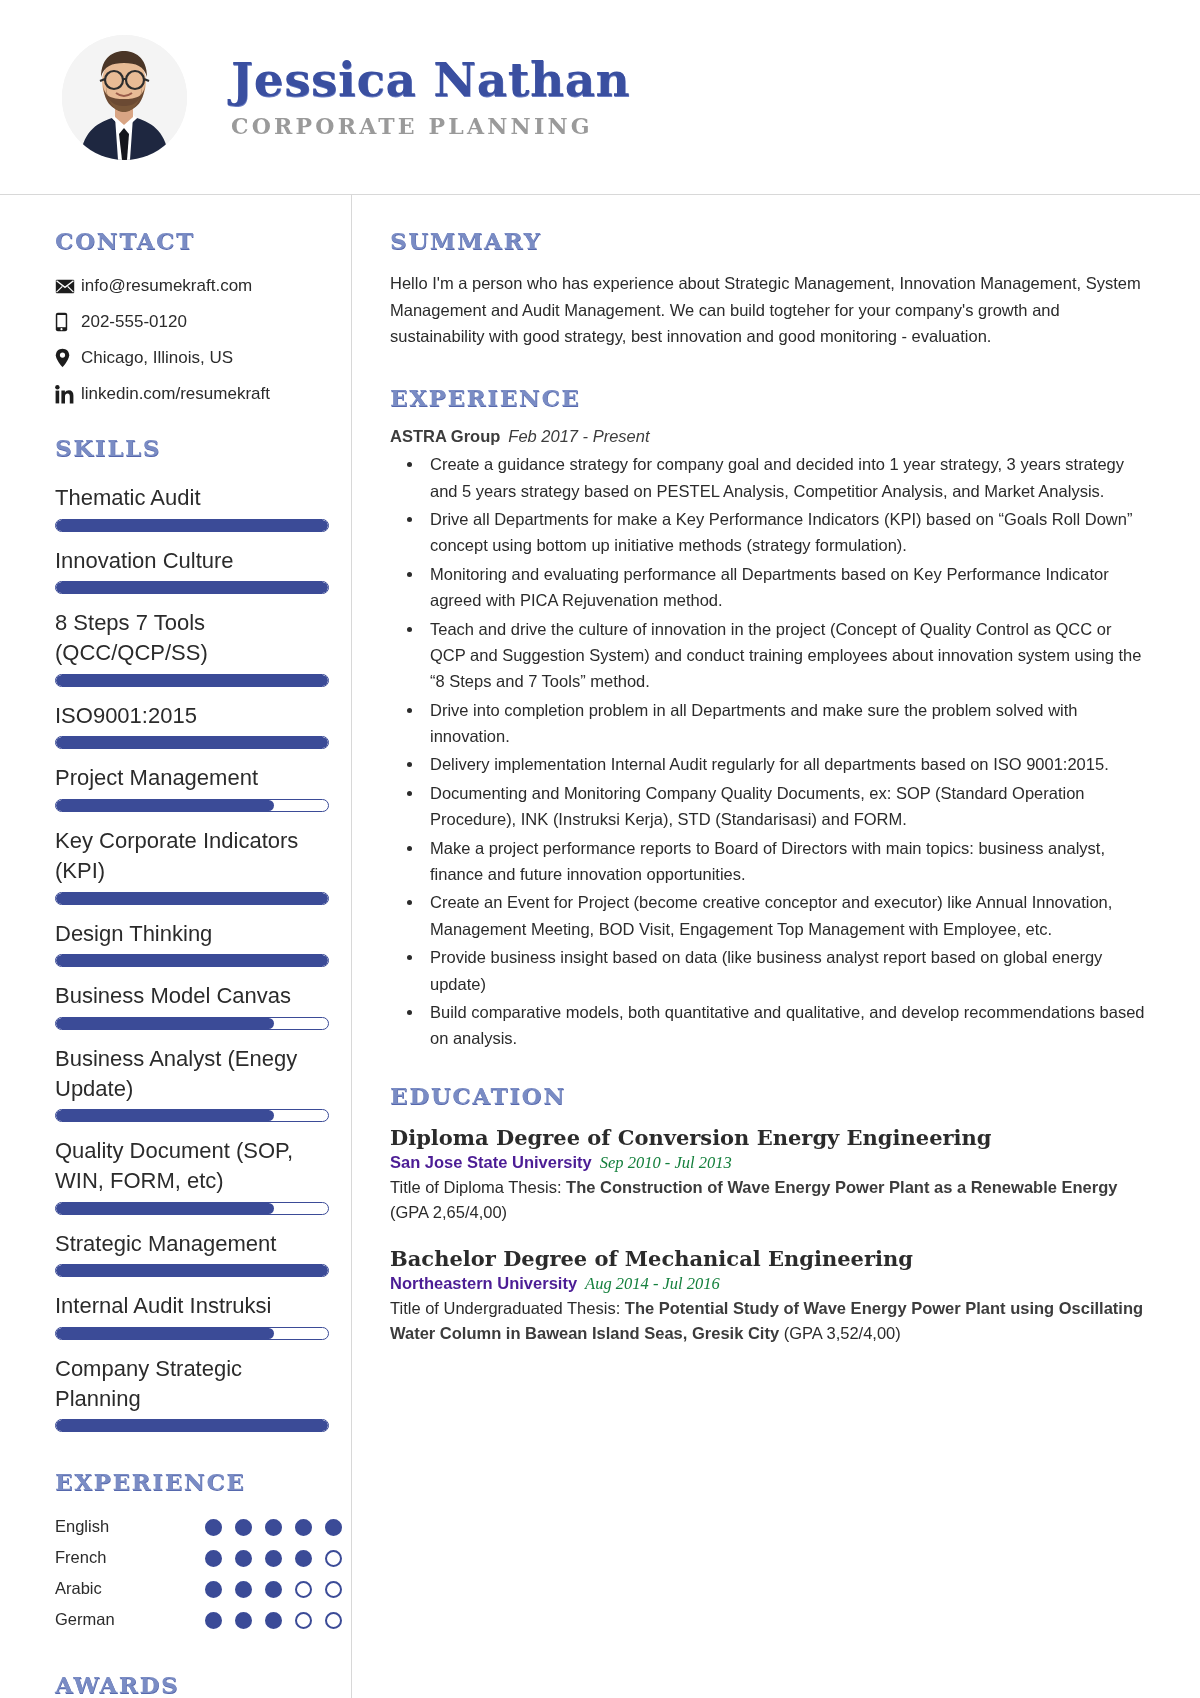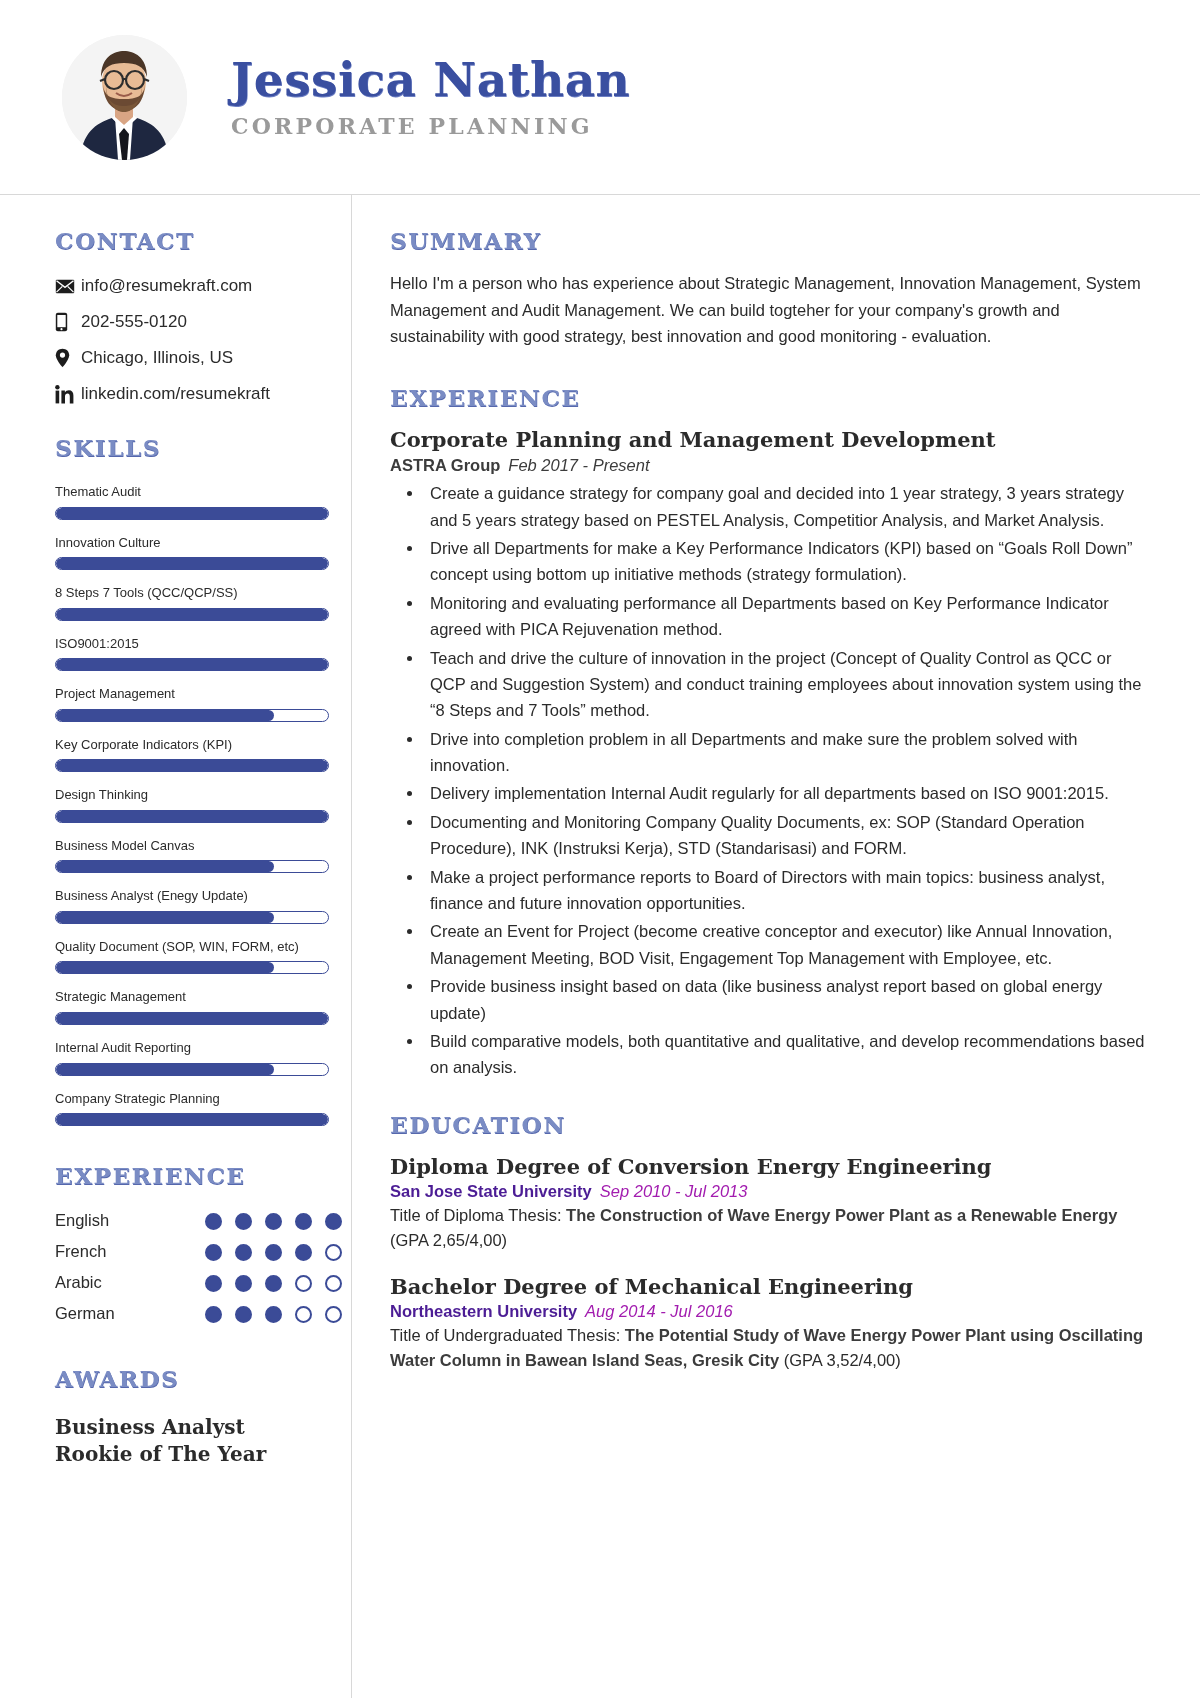--- a/index.html
+++ b/index.html
@@ -84,21 +84,21 @@
     width:26px; flex:0 0 26px;
     display:flex; align-items:center; justify-content:flex-start;
     color:#1d1d1d;
   }
   .contact-ico svg { display:block; }
   .contact-txt { font-size:17px; color:#2b2b2b; }
 
   
   .skills { margin-top:30px; }
   .skill { margin-bottom:14px; }
-  .skill-name { font-size:13px; color:#2b2b2b; line-height:1.35; margin-bottom:6px; }
+  .skill-name { font-size:22px; color:#2b2b2b; line-height:1.35; margin-bottom:6px; }
   .bar {
     height:13px;
     border-radius:7px;
     border:1.4px solid #3b4b97;
     background:#ffffff;
     overflow:hidden;
     position:relative;
   }
   .bar-fill {
     height:100%;
@@ -163,21 +163,21 @@
   .edu-block { margin-bottom:22px; }
   .edu-degree {
     font-family:"DejaVu Serif", serif;
     font-weight:bold;
     font-size:21px;
     color:#2b2b2b;
     margin-bottom:3px;
   }
   .edu-meta { font-size:16.5px; margin-bottom:2px; }
   .edu-school { font-weight:bold; color:#4c1d95; }
-  .edu-dates { font-style:italic; color:#a21caf; margin-left:8px; }
+  .edu-dates { font-style:italic; color:#15803d; margin-left:8px;font-family:Liberation Serif, serif; }
   .edu-thesis { font-size:16.5px; line-height:1.5; }
   .thesis-label { color:#2b2b2b; }
   .thesis-title { font-weight:bold; color:#3c3c3c; }
   .education { margin-top:30px; }
 </style>
 </head>
 <body>
 
 <div class="page">
 
@@ -333,21 +333,21 @@
                 <div class="bar-fill" style="width: 80%;"></div>
               </div>
             </div>
             <div class="skill">
               <div class="skill-name">Strategic Management</div>
               <div class="bar">
                 <div class="bar-fill" style="width: 100%;"></div>
               </div>
             </div>
             <div class="skill">
-              <div class="skill-name">Internal Audit Reporting</div>
+              <div class="skill-name">Internal Audit Instruksi</div>
               <div class="bar">
                 <div class="bar-fill" style="width: 80%;"></div>
               </div>
             </div>
             <div class="skill">
               <div class="skill-name">Company Strategic Planning</div>
               <div class="bar">
                 <div class="bar-fill" style="width: 100%;"></div>
               </div>
             </div>
@@ -410,21 +410,20 @@
     <div class="right">
 
       <div>
         <div class="sec-title">SUMMARY</div>
         <div class="summary-text">Hello I'm a person who has experience about Strategic Management, Innovation Management, System Management and Audit Management. We can build togteher for your company's growth and sustainability with good strategy, best innovation and good monitoring - evaluation.</div>
       </div>
 
       <div>
         <div class="sec-title">EXPERIENCE</div>
         <div>
-          <div class="exp-title">Corporate Planning and Management Development</div>
           <div class="exp-meta">
             <span class="exp-company">ASTRA Group</span><span class="exp-dates">Feb 2017 - Present</span>
           </div>
           <ul class="bullets" id="exp-bullets">
               <li>Create a guidance strategy for company goal and decided into 1 year strategy, 3 years strategy and 5 years strategy based on PESTEL Analysis, Competitior Analysis, and Market Analysis.</li>
               <li>Drive all Departments for make a Key Performance Indicators (KPI) based on “Goals Roll Down” concept using bottom up initiative methods (strategy formulation).</li>
               <li>Monitoring and evaluating performance all Departments based on Key Performance Indicator agreed with PICA Rejuvenation method.</li>
               <li>Teach and drive the culture of innovation in the project (Concept of Quality Control as QCC or QCP and Suggestion System) and conduct training employees about innovation system using the “8 Steps and 7 Tools” method.</li>
               <li>Drive into completion problem in all Departments and make sure the problem solved with innovation.</li>
               <li>Delivery implementation Internal Audit regularly for all departments based on ISO 9001:2015.</li>

